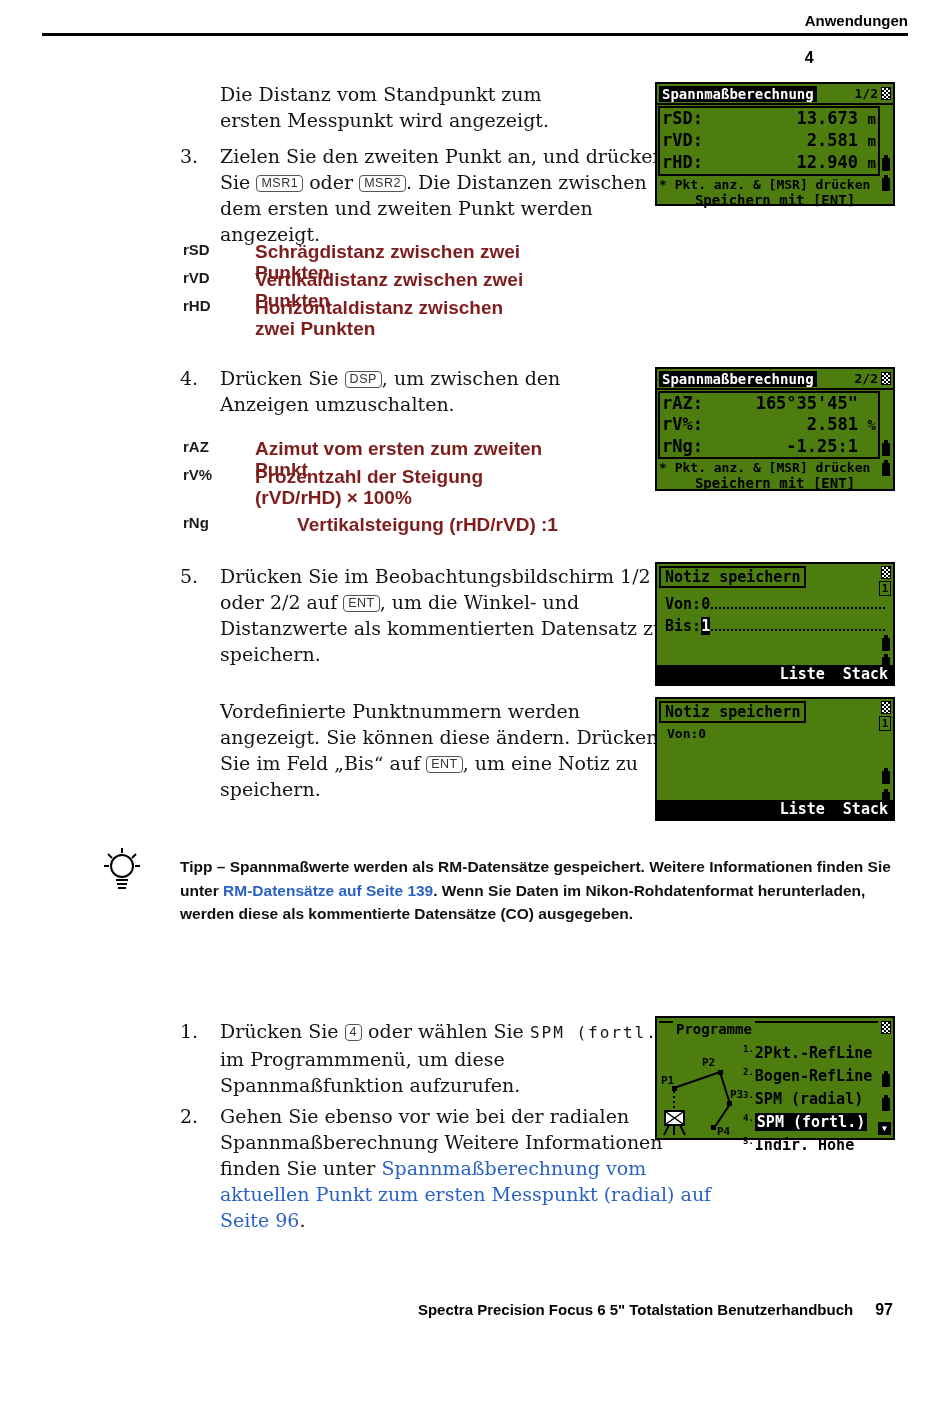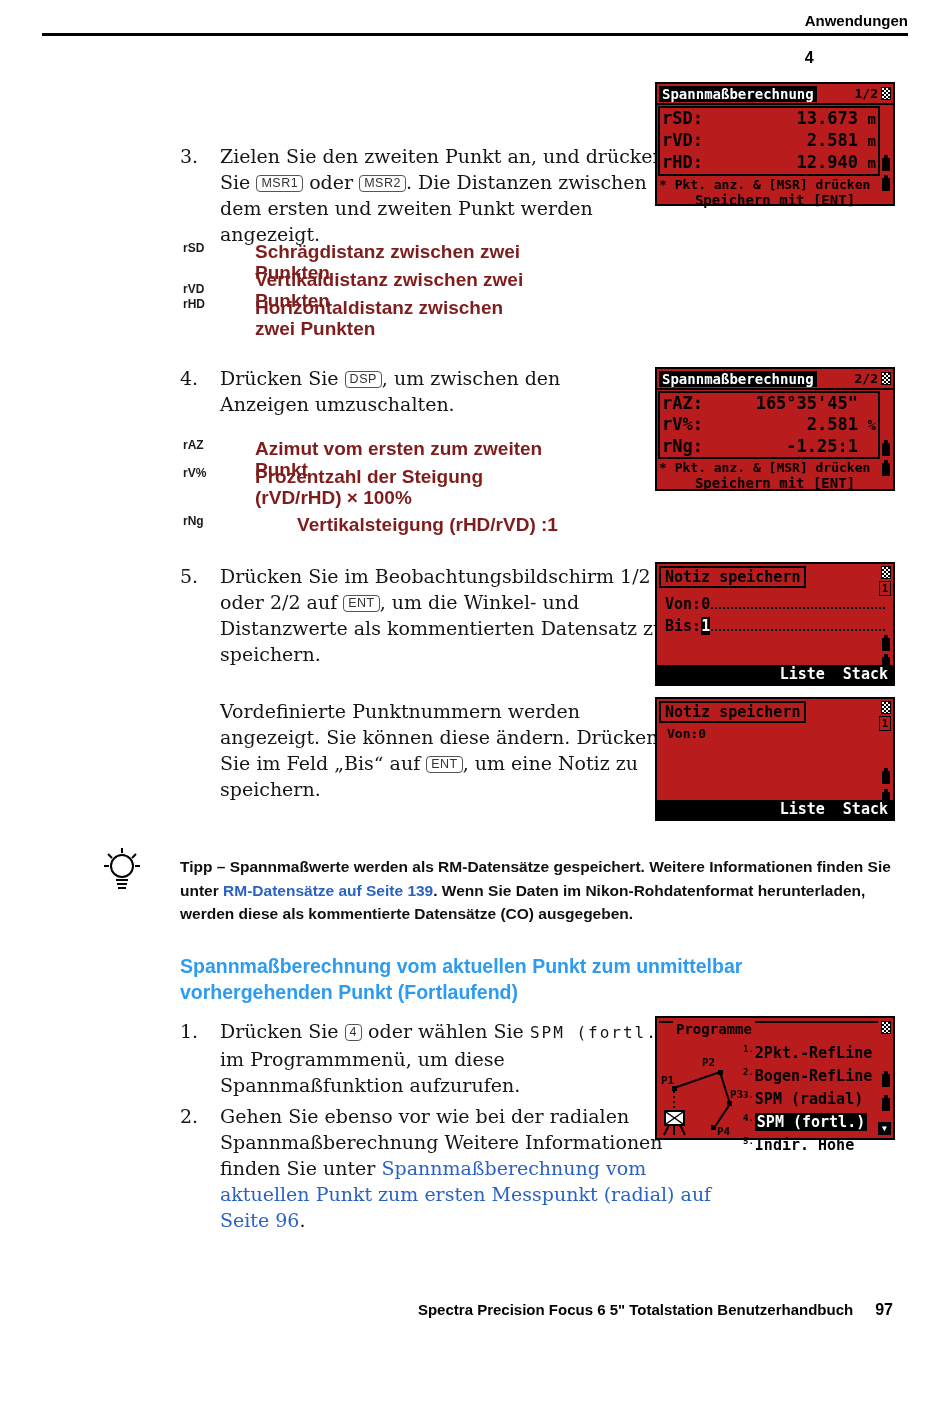--- a/index.html
+++ b/index.html
@@ -18,36 +18,36 @@
 
   
   .serif{font-family:"DejaVu Serif",serif;font-size:19px;line-height:26px;color:#151515;}
   .stepnum{left:180px;width:34px;}
   .steptext{left:220px;}
   .keycap{display:inline-block;border:1.5px solid #555;border-radius:4px;padding:0 4px 1px 4px;
           font-family:"Liberation Sans",sans-serif;font-size:12.5px;line-height:14px;
           color:#333;vertical-align:2px;letter-spacing:.5px;background:#fff;}
   .code{font-family:"DejaVu Sans Mono",monospace;font-size:16px;letter-spacing:2px;}
   .link{color:#2a62c4;}
-  .deft{left:183px;font-weight:bold;font-size:12px;color:#1a1a1a;}
+  .deft{left:183px;font-weight:bold;font-size:15px;color:#1a1a1a;}
   .defd{left:255px;width:345px;font-weight:bold;font-size:19px;line-height:21px;color:#7f1d1d;}
 
   
   #tip-text{left:180px;top:855px;width:716px;font-weight:bold;font-size:15.5px;
             line-height:23.5px;color:#101010;}
   
   #sec2-h{left:180px;top:953px;width:600px;font-weight:bold;font-size:19.5px;
           line-height:26px;color:#2d9bf0;}
 
   
   #wm{left:286px;top:624px;font-size:49px;font-weight:bold;color:#accae9;
       letter-spacing:1px;z-index:0;}
 
   
-  .lcd{position:absolute;left:655px;width:240px;height:124px;background:#b91c1c;
+  .lcd{position:absolute;left:655px;width:240px;height:124px;background:#4d7c0f;
        border:2px solid #000;font-family:"DejaVu Sans Mono",monospace;font-weight:bold;
        color:#000;z-index:2;box-sizing:border-box;}
   .lcd-titlebar{display:flex;align-items:center;height:19px;border-bottom:2px solid #000;padding:0 2px;}
   .lcd-title-inv{background:#000;color:#fff;font-size:14px;padding:0 3px;white-space:nowrap;}
   .lcd-page{margin-left:auto;font-size:13px;padding-right:3px;}
   .dither{width:10px;height:13px;background:repeating-conic-gradient(#000 0% 25%,#fff 0% 50%) 0 0/4px 4px;
           border:1px solid #000;box-sizing:border-box;flex:none;}
   .lcd-databox{border:2px solid #000;margin:1px 13px 1px 1px;padding:0 2px;}
   .lcd-row{display:flex;align-items:baseline;font-size:17px;line-height:21px;white-space:nowrap;}
   .lcd-row .lab{width:46px;}
@@ -89,20 +89,21 @@
 
 <div id="page">
 
   <div id="hdr" class="abs">
     <span>Anwendungen</span>
     <span class="chap">4</span>
   </div>
   <div id="hdr-rule" class="abs"></div>
 
 
+  <div class="abs serif" style="left:220px;top:81px;width:380px;">Die Distanz vom Standpunkt zum ersten Messpunkt wird angezeigt.</div>
 
   <div class="abs serif stepnum" style="top:143px;">3.</div>
   <div class="abs serif steptext" style="top:143px;width:445px;">
     <span>Zielen Sie den zweiten Punkt an, und drücken Sie </span><span class="keycap">MSR1</span><span> oder </span><span class="keycap">MSR2</span><span>. Die Distanzen zwischen dem ersten und zweiten Punkt werden angezeigt.</span>
   </div>
 
   <div class="lcd" style="top:82px;">
     <div class="lcd-titlebar">
       <span class="lcd-title-inv">Spannmaßberechnung</span>
       <span class="lcd-page">1/2</span>
@@ -126,21 +127,21 @@
         </div>
     </div>
     <div class="lcd-hint1">* Pkt. anz. &amp; [MSR] drücken</div>
     <div class="lcd-hint2">Speichern mit [ENT]</div>
     <span class="bat" style="top:74px;"></span>
     <span class="bat" style="top:94px;"></span>
   </div>
 
   <div class="abs deft" style="top:241px;">rSD</div>
   <div class="abs defd" style="top:241px;">Schrägdistanz zwischen zwei Punkten</div>
-  <div class="abs deft" style="top:282px;">rVD</div>
+  <div class="abs deft" style="top:269px;">rVD</div>
   <div class="abs defd" style="top:269px;">Vertikaldistanz zwischen zwei Punkten</div>
   <div class="abs deft" style="top:297px;">rHD</div>
   <div class="abs defd" style="top:297px;width:260px;">Horizontaldistanz zwischen zwei Punkten</div>
 
   <div class="abs serif stepnum" style="top:365px;">4.</div>
   <div class="abs serif steptext" style="top:365px;width:420px;">
     <span>Drücken Sie </span><span class="keycap">DSP</span><span>, um zwischen den Anzeigen umzuschalten.</span>
   </div>
 
   <div class="lcd" style="top:367px;">
@@ -221,21 +222,20 @@
     <line x1="3" y1="20" x2="8" y2="20" stroke="#000" stroke-width="2"></line>
     <line x1="34" y1="20" x2="39" y2="20" stroke="#000" stroke-width="2"></line>
     <line x1="15" y1="34" x2="27" y2="34" stroke="#000" stroke-width="2"></line>
     <line x1="16" y1="38" x2="26" y2="38" stroke="#000" stroke-width="2"></line>
     <line x1="17" y1="42" x2="25" y2="42" stroke="#000" stroke-width="2"></line>
   </svg>
   <div id="tip-text" class="abs">
     <span>Tipp –</span><span> Spannmaßwerte werden als RM-Datensätze gespeichert. Weitere Informationen finden Sie unter </span><span class="link">RM-Datensätze auf Seite 139</span><span>. Wenn Sie Daten im Nikon-Rohdatenformat herunterladen, werden diese als kommentierte Datensätze (CO) ausgegeben.</span>
   </div>
 
-  <div id="sec2-h" class="abs">Spannmaßberechnung vom aktuellen Punkt zum unmittelbar vorhergehenden Punkt (Fortlaufend)</div>
 
   <div class="abs serif stepnum" style="top:1018px;">1.</div>
   <div class="abs serif steptext" style="top:1018px;width:450px;">
     <span>Drücken Sie </span><span class="keycap">4</span><span> oder wählen Sie </span><span class="code">SPM (fortl.)</span><span> im Programmmenü, um diese Spannmaßfunktion aufzurufen.</span>
   </div>
 
   <div class="abs serif stepnum" style="top:1103px;">2.</div>
   <div class="abs serif steptext" style="top:1103px;width:505px;">
     <span>Gehen Sie ebenso vor wie bei der radialen Spannmaßberechnung Weitere Informationen finden Sie unter </span><span class="link">Spannmaßberechnung vom aktuellen Punkt zum ersten Messpunkt (radial) auf Seite 96</span><span>.</span>
   </div>

